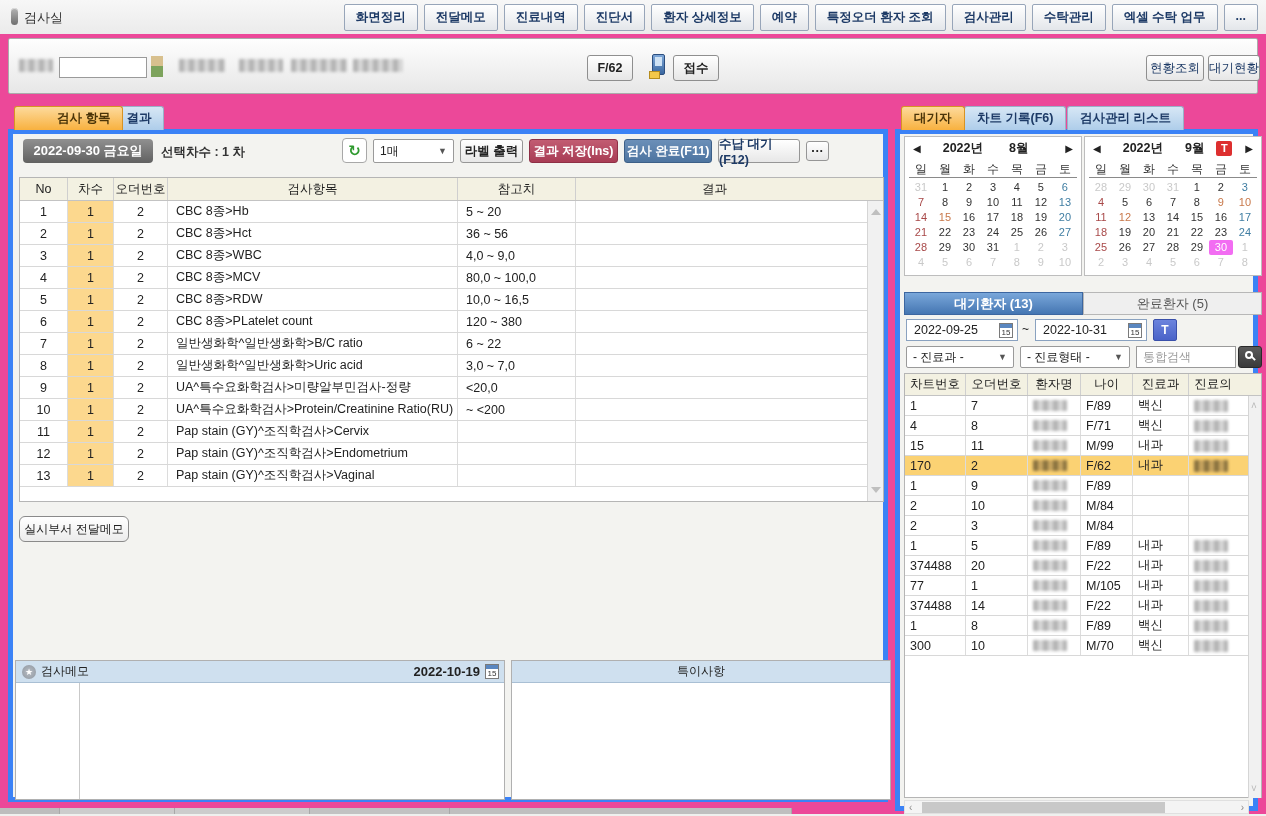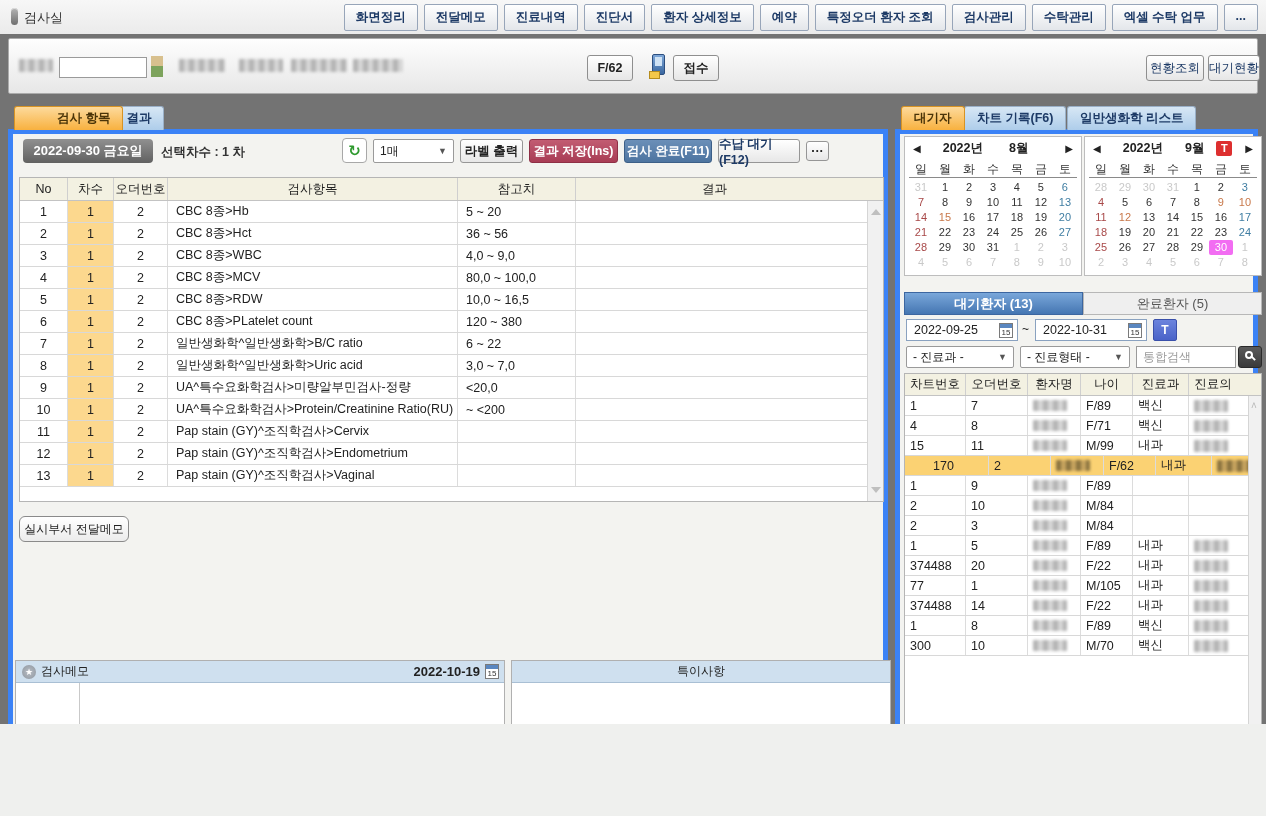--- a/index.html
+++ b/index.html
@@ -1,18 +1,18 @@
 <!DOCTYPE html>
 <html><head>
 <meta charset="utf-8">
 <style>
   * { margin:0; padding:0; box-sizing:border-box; }
   html,body { width:1266px; height:816px; }
   body { font-family:"Liberation Sans","DejaVu Sans",sans-serif; background:#eff0ee; font-size:12px; color:#222; }
-  #root { position:relative; width:1266px; height:724px; overflow:hidden; background:#737373; }
+  #root { position:relative; width:1266px; height:814px; overflow:hidden; background:#ec4899; }
 
   
   .titlebar { position:absolute; left:0; top:0; width:1266px; height:34px; background:linear-gradient(#f7f7f7,#ebebeb); }
   .win-icon { position:absolute; left:11px; top:8px; width:7px; height:17px; border-radius:4px; background:linear-gradient(#b5b5b5,#6f6f6f); box-shadow:inset 0 1px 0 #ddd; }
   .win-title { position:absolute; left:24px; top:9px; font-size:13px; color:#333; }
   .toolbar { position:absolute; right:8px; top:4px; display:flex; gap:6px; }
   .tbtn { background:linear-gradient(#ffffff,#e3e6ea); border:1px solid #97a5b9; border-radius:2px; color:#1d3a66; font-weight:bold; font-size:12.5px; padding:4px 11px; white-space:nowrap; cursor:default; }
 
   
   .patientbar { position:absolute; left:8px; top:38px; width:1250px; height:56px; background:linear-gradient(#fefefe,#e7e7e7); border:1px solid #ababab; border-radius:2px; }
@@ -97,21 +97,21 @@
   .tbtn-blue { position:absolute; width:24px; height:22px; background:linear-gradient(#6c84dd,#4a63c8); border:1px solid #3a50aa; border-radius:2px; color:#fff; font-weight:bold; font-size:12px; display:flex; align-items:center; justify-content:center; }
   .searchbox { position:absolute; height:22px; background:#fff; border:1px solid #9a9a9a; display:flex; align-items:center; padding:0 6px; color:#9a9a9a; font-size:12px; }
   .magbtn { position:absolute; width:24px; height:22px; background:linear-gradient(#5a5a5a,#3a3a3a); border:1px solid #2a2a2a; border-radius:3px; }
   .mag { position:absolute; left:6px; top:4px; width:8px; height:8px; border:2px solid #fff; border-radius:50%; }
   .mag::after { content:""; position:absolute; width:6px; height:2px; background:#fff; transform:rotate(45deg); right:-5px; bottom:-2px; }
 
   .rtable { position:absolute; left:4px; top:239px; width:358px; height:425px; background:#fff; border:1px solid #b5b5b5; }
   .rhead { display:flex; height:22px; background:#f3f1e2; border-bottom:1px solid #c3c3c3; font-size:12.5px; }
   .rhead > div { display:flex; align-items:center; justify-content:center; border-right:1px solid #cfcfcf; }
   .rrow { display:flex; height:20px; border-bottom:1px solid #d8d8d8; background:#fff; }
-  .rrow.sel { background:#fbd273;padding-left:23px; }
+  .rrow.sel { background:#fbd273; }
   .rc { display:flex; align-items:center; border-right:1px solid #dcdcdc; padding-left:5px; font-size:12.5px; white-space:nowrap; overflow:hidden; }
   .cw1{width:61px}.cw2{width:62px}.cw3{width:53px}.cw4{width:52px}.cw5{width:56px}.cw6{width:48px}
   .redact.nm { width:34px; height:11px; }
   .redact.dr { width:34px; height:12px; }
   .rrow.sel .redact { background:repeating-linear-gradient(90deg,#8a7340 0 5px,#c7a45e 5px 10px); }
   .rvscroll { position:absolute; right:0; top:22px; width:13px; height:402px; background:#f1f1f1; border-left:1px solid #d5d5d5; }
   .rvscroll .up,.rvscroll .dn { position:absolute; left:2px; color:#b8b8b8; font-size:10px; }
   .rvscroll .up { top:4px; } .rvscroll .dn { bottom:4px; }
   .hscroll { position:absolute; left:4px; top:666px; width:345px; height:14px; background:#f4f4f4; border:1px solid #e0e0e0; }
   .hscroll .thumb { position:absolute; left:17px; top:1px; width:243px; height:11px; background:#c8c8c8; }
@@ -323,21 +323,21 @@
     <div class="subpanel" style="left:498px;top:526px;width:380px;height:140px;">
       <div class="bluehd" style="justify-content:center;">
         <span>특이사항</span>
       </div>
       <div style="height:116px;"></div>
     </div>
   </div>
 
   <div class="tab orange" style="left:901px;top:106px;">대기자</div>
   <div class="tab blue" style="left:964px;top:106px;">차트 기록(F6)</div>
-  <div class="tab blue" style="left:1067px;top:106px;">일반생화학 리스트</div>
+  <div class="tab blue" style="left:1067px;top:106px;">검사관리 리스트</div>
 
   <div class="panelbox" style="left:895px;top:129px;width:363px;height:682px;">
 
     <div class="calbox" style="left:4px;top:2px;">
       <div class="calhd">
         <span class="arr" style="margin-left:8px;">◀</span>
         <span style="margin-left:22px;">2022년</span>
         <span style="margin-left:26px;">8월</span>
         <span class="arr" style="margin-left:auto;margin-right:8px;">▶</span>
       </div>

